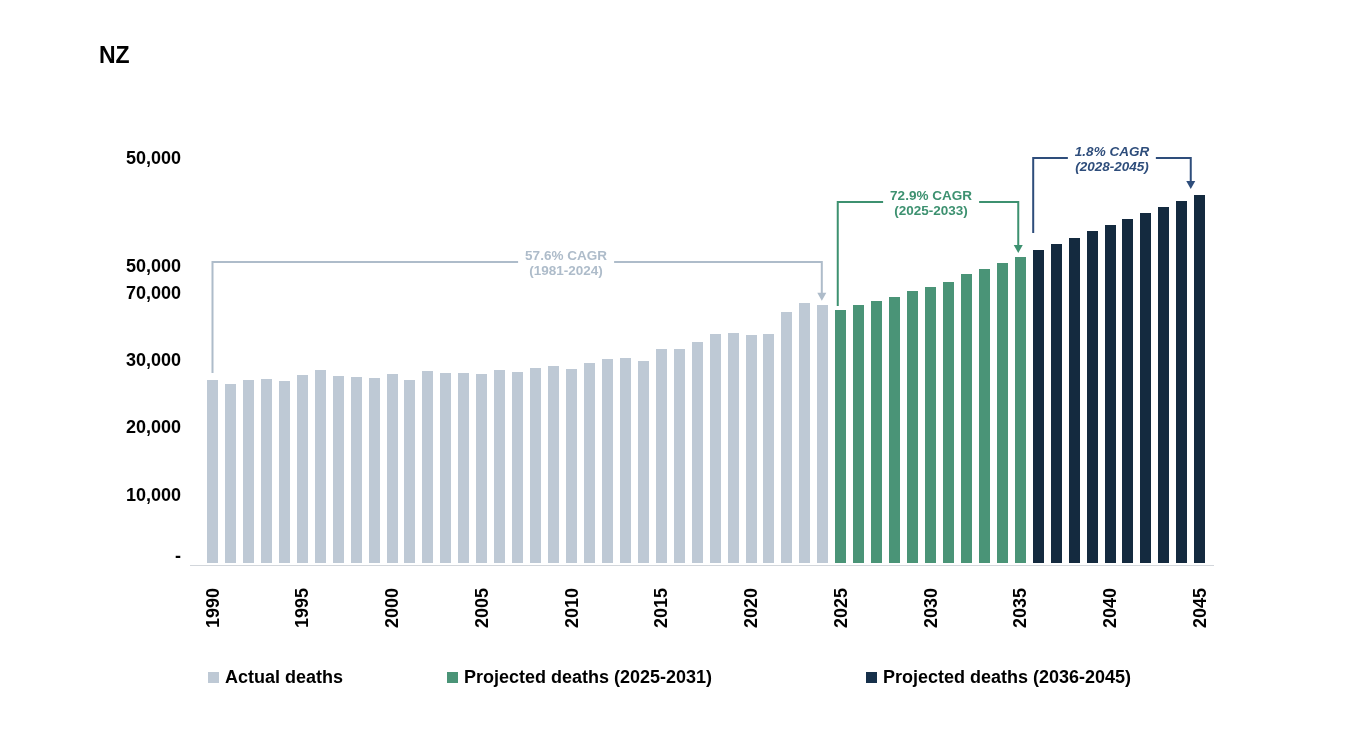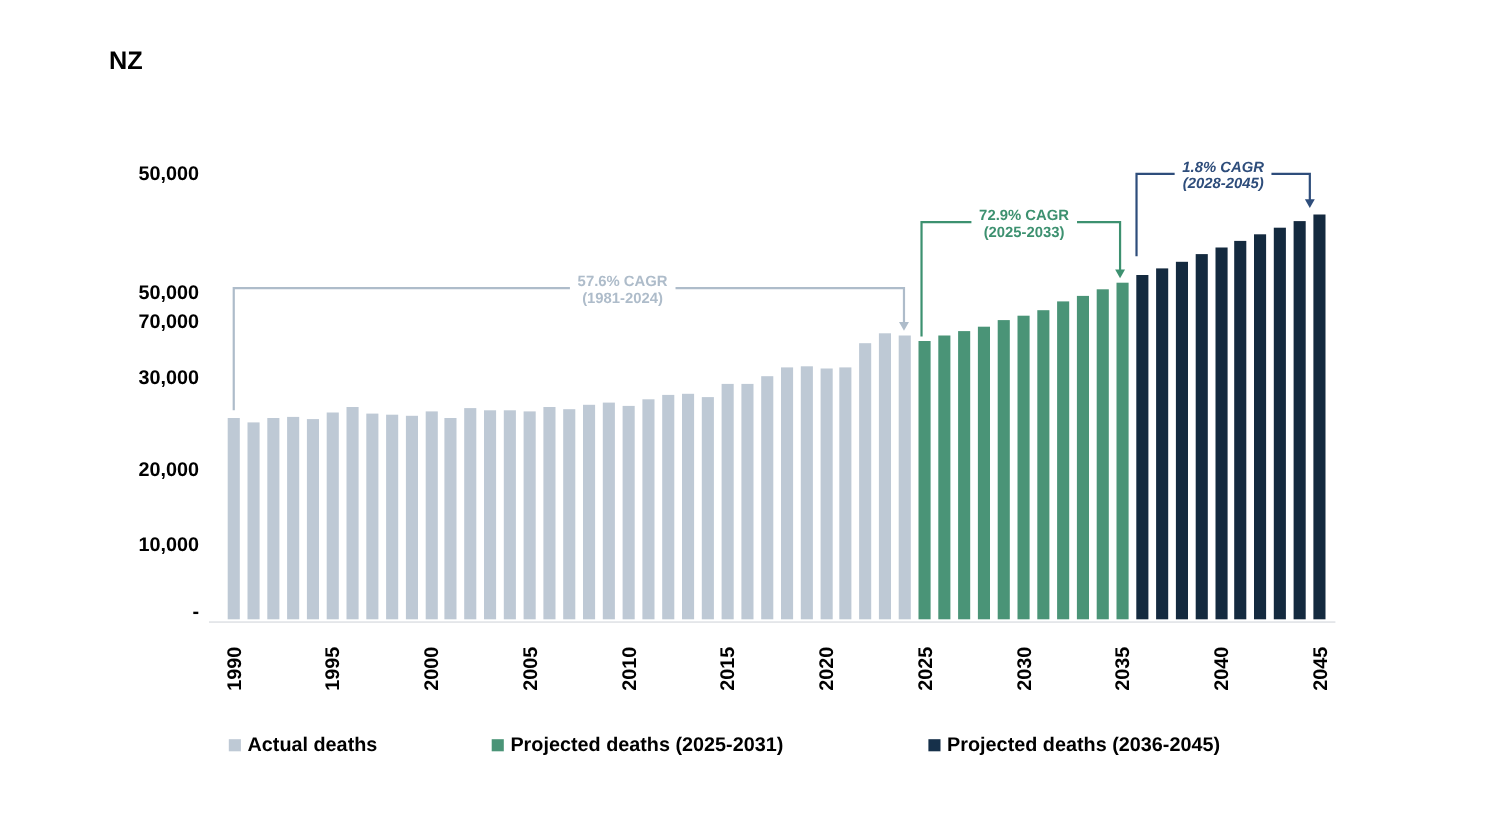--- a/index.html
+++ b/index.html
@@ -34,21 +34,21 @@
 </head>
 <body>
 
 <div id="canvas">
   <div id="chart-title">NZ</div>
 
   <div id="y-axis">
       <div class="y-label" style="left: 81px; top: 158px;">50,000</div>
       <div class="y-label" style="left: 81px; top: 225.333px; margin-top: 41px;">50,000</div>
       <div class="y-label" style="left: 81px; top: 292.667px;">70,000</div>
-      <div class="y-label" style="left: 81px; top: 344px;">30,000</div>
+      <div class="y-label" style="left: 81px; top: 360px;">30,000</div>
       <div class="y-label" style="left: 81px; top: 427.333px;">20,000</div>
       <div class="y-label" style="left: 81px; top: 494.667px; text-align: right;">10,000</div>
       <div class="y-label" style="left: 81px; top: 556px;">-</div>
     </div>
   <div id="bars">
       <div class="bar" style="left: 207px; top: 379.527px; width: 11px; height: 183.473px; background: rgb(190, 201, 213);"></div>
       <div class="bar" style="left: 224.95px; top: 384.24px; width: 11px; height: 178.76px; background: rgb(190, 201, 213);"></div>
       <div class="bar" style="left: 242.9px; top: 380.2px; width: 11px; height: 182.8px; background: rgb(190, 201, 213);"></div>
       <div class="bar" style="left: 260.85px; top: 379.19px; width: 11px; height: 183.81px; background: rgb(190, 201, 213);"></div>
       <div class="bar" style="left: 278.8px; top: 381.21px; width: 11px; height: 181.79px; background: rgb(190, 201, 213);"></div>
@@ -144,18 +144,18 @@
 
   <div id="legend">
     <div class="legend-item" style="left:208px;top:667px;">
       <span class="legend-swatch" id="sw-0" style="background: rgb(190, 201, 213);"></span>
       <span class="legend-text">Actual deaths</span>
     </div>
     <div class="legend-item" style="left:447px;top:667px;">
       <span class="legend-swatch" id="sw-1" style="background: rgb(74, 148, 119);"></span>
       <span class="legend-text">Projected deaths (2025-2031)</span>
     </div>
-    <div class="legend-item" style="left:844px;top:667px;">
+    <div class="legend-item" style="left:866px;top:667px;">
       <span class="legend-swatch" id="sw-2" style="background: rgb(22, 48, 74);"></span>
       <span class="legend-text">Projected deaths (2036-2045)</span>
     </div>
   </div>
 </div>
 
 </body></html>

